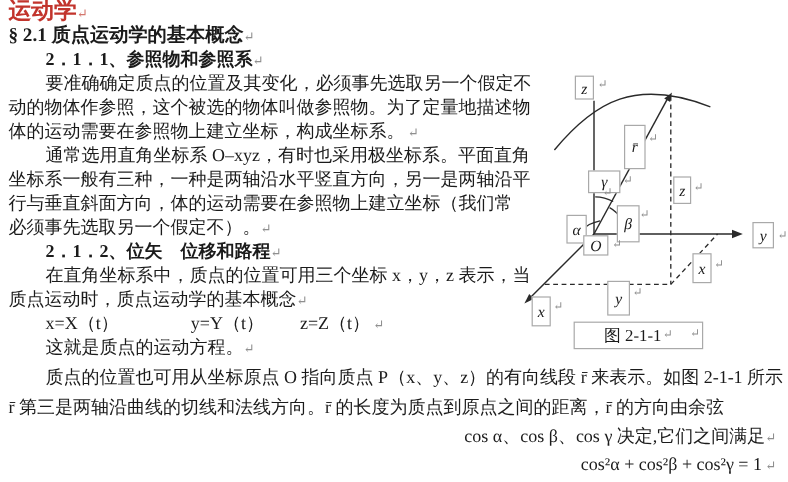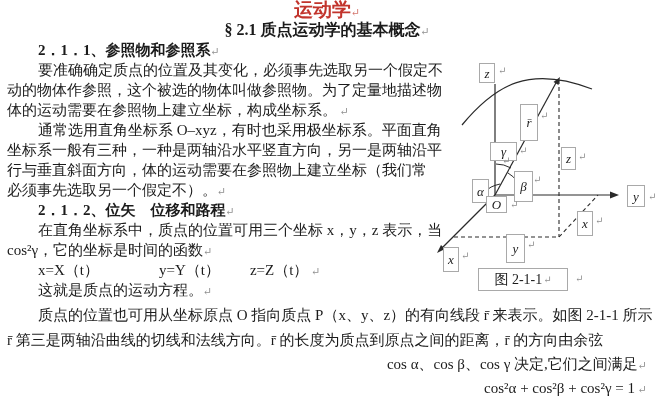--- a/index.html
+++ b/index.html
@@ -3,39 +3,39 @@
 <meta charset="utf-8">
 <style>
   :root{
     --ink:#1b1b1b; --title-red:#c2342c; --mark:#8f8f8f; --boxb:#a9a9a9;
   }
   html,body{margin:0;padding:0;background:#fff;}
   .page{position:relative;width:657px;height:402px;background:#ffffff;overflow:hidden;
         font-family:"Liberation Serif","DejaVu Serif",serif;color:var(--ink);}
   .textcol{position:absolute;left:7px;top:0;width:640px;}
   .line{height:20px;line-height:20px;font-size:15px;white-space:pre;}
-  .line.center{text-align:center;}
+  .line.center{text-align:left;}
   .line.indent{padding-left:31px;}
   .line.mt5{margin-top:5px;}
   .line.mt4{margin-top:4px;text-align:right;}
   .seg.title{color:var(--title-red);font-weight:bold;font-size:19px;}
   .seg.h1{font-weight:bold;font-size:16px;}
   .seg.h2{font-weight:bold;font-size:15px;}
   .seg.math{}
   .seg.mathup{font-style:normal;}
   .seg.mark{color:var(--mark);font-size:11px;font-style:normal;}
   .seg.redmark{color:#d4766d;font-size:11px;}
   
   .figure{position:absolute;left:0;top:0;width:657px;height:402px;}
   .figure svg{position:absolute;left:0;top:0;}
   .label-box{position:absolute;border:1px solid var(--boxb);background:#fff;
              display:flex;align-items:center;justify-content:center;
              font-style:italic;font-size:13px;line-height:1;box-sizing:border-box;}
   .pmark{position:absolute;color:var(--mark);font-size:10px;line-height:1;}
-  .caption-box{position:absolute;left:478px;top:268px;width:90px;height:23px;
+  .caption-box{position:absolute;left:478px;top:268px;width:108px;height:23px;
                border:1px solid var(--boxb);box-sizing:border-box;background:#fff;
                display:flex;align-items:center;justify-content:center;
                font-size:14px;white-space:pre;}
   .caption-box .pmark-inline{color:var(--mark);font-size:10px;margin-left:1px;}
 </style>
 </head>
 <body>
 
 <div class="page">
 
@@ -45,21 +45,21 @@
       <div class="line indent"><span class="seg h2">2．1．1、参照物和参照系</span><span class="seg mark">↵</span></div>
       <div class="line indent"><span class="seg cn">要准确确定质点的位置及其变化，必须事先选取另一个假定不</span></div>
       <div class="line "><span class="seg cn">动的物体作参照，这个被选的物体叫做参照物。为了定量地描述物</span></div>
       <div class="line "><span class="seg cn">体的运动需要在参照物上建立坐标，构成坐标系。</span><span class="seg mark"> ↵</span></div>
       <div class="line indent"><span class="seg cn">通常选用直角坐标系 </span><span class="seg math">O–xyz</span><span class="seg cn">，有时也采用极坐标系。平面直角</span></div>
       <div class="line "><span class="seg cn">坐标系一般有三种，一种是两轴沿水平竖直方向，另一是两轴沿平</span></div>
       <div class="line "><span class="seg cn">行与垂直斜面方向，体的运动需要在参照物上建立坐标（我们常</span></div>
       <div class="line "><span class="seg cn">必须事先选取另一个假定不）。</span><span class="seg mark">↵</span></div>
       <div class="line indent"><span class="seg h2">2．1．2、位矢　位移和路程</span><span class="seg mark">↵</span></div>
       <div class="line indent"><span class="seg cn">在直角坐标系中，质点的位置可用三个坐标 </span><span class="seg math">x，y，z</span><span class="seg cn"> 表示，当</span></div>
-      <div class="line "><span class="seg cn">cos²γ，它的坐标是时间的函数</span><span class="seg mark">↵</span></div>
+      <div class="line "><span class="seg cn">质点运动时，质点运动学的基本概念</span><span class="seg mark">↵</span></div>
       <div class="line indent"><span class="seg mathup">x=X（t）　　　　y=Y（t）　　z=Z（t）</span><span class="seg mark"> ↵</span></div>
       <div class="line indent"><span class="seg cn">这就是质点的运动方程。</span><span class="seg mark">↵</span></div>
       <div class="line indent mt5"><span class="seg cn">质点的位置也可用从坐标原点 </span><span class="seg math">O</span><span class="seg cn"> 指向质点 </span><span class="seg math">P</span><span class="seg cn">（x、y、z）的有向线段 </span><span class="seg math">r̄</span><span class="seg cn"> 来表示。如图 2-1-1 所示，</span></div>
       <div class="line mt5"><span class="seg math">r̄</span><span class="seg cn"> 第三是两轴沿曲线的切线和法线方向。</span><span class="seg math">r̄</span><span class="seg cn"> 的长度为质点到原点之间的距离，</span><span class="seg math">r̄</span><span class="seg cn"> 的方向由余弦</span></div>
       <div class="line mt4"><span class="seg math">cos α、cos β、cos γ</span><span class="seg cn"> 决定,它们之间满足</span><span class="seg mark">↵</span></div>
       <div class="line indent mt4"><span class="seg math">cos²α + cos²β + cos²γ = 1</span><span class="seg mark"> ↵</span></div>
     </div>
 
   <div class="figure">
     <svg width="657" height="402" viewBox="0 0 657 402">

